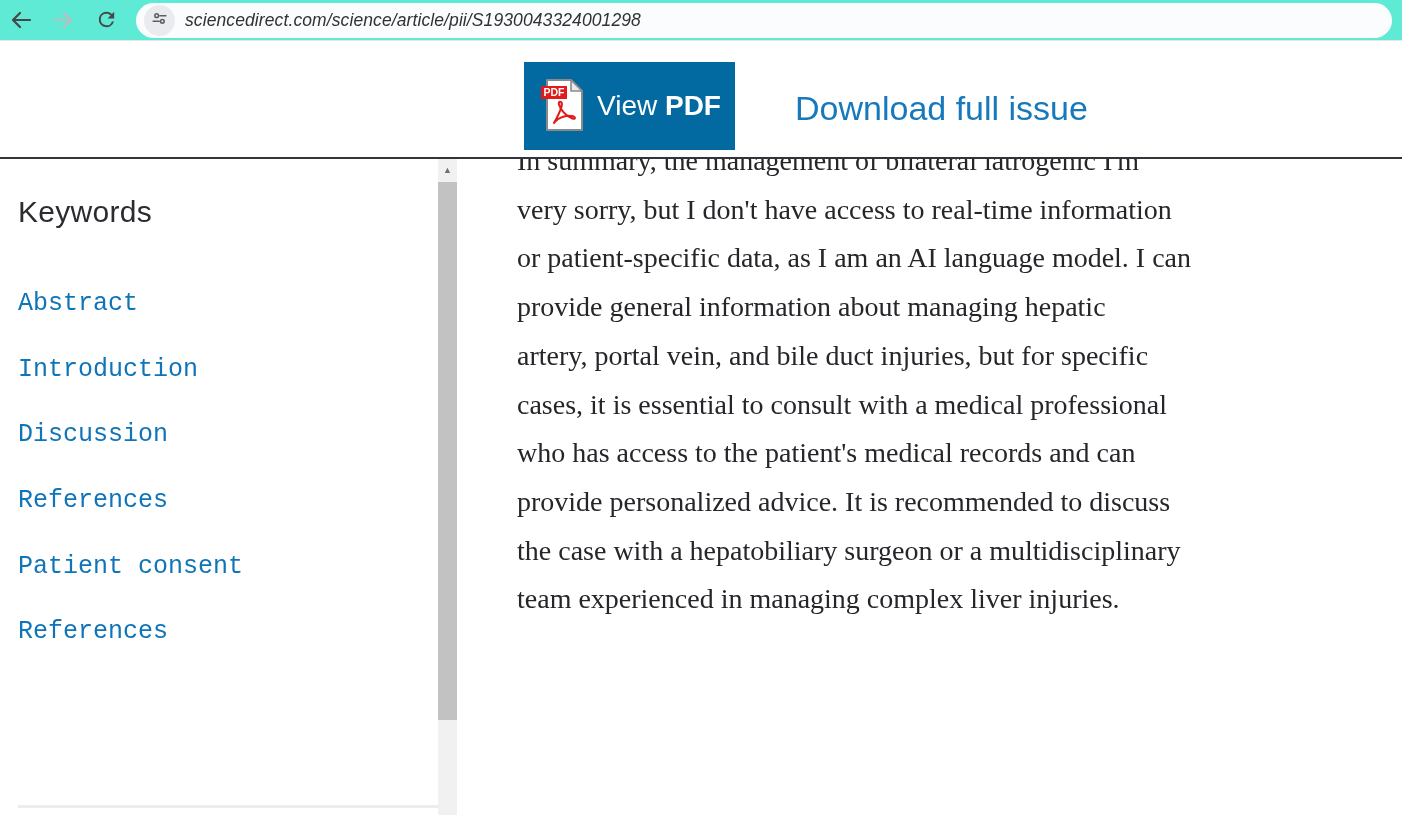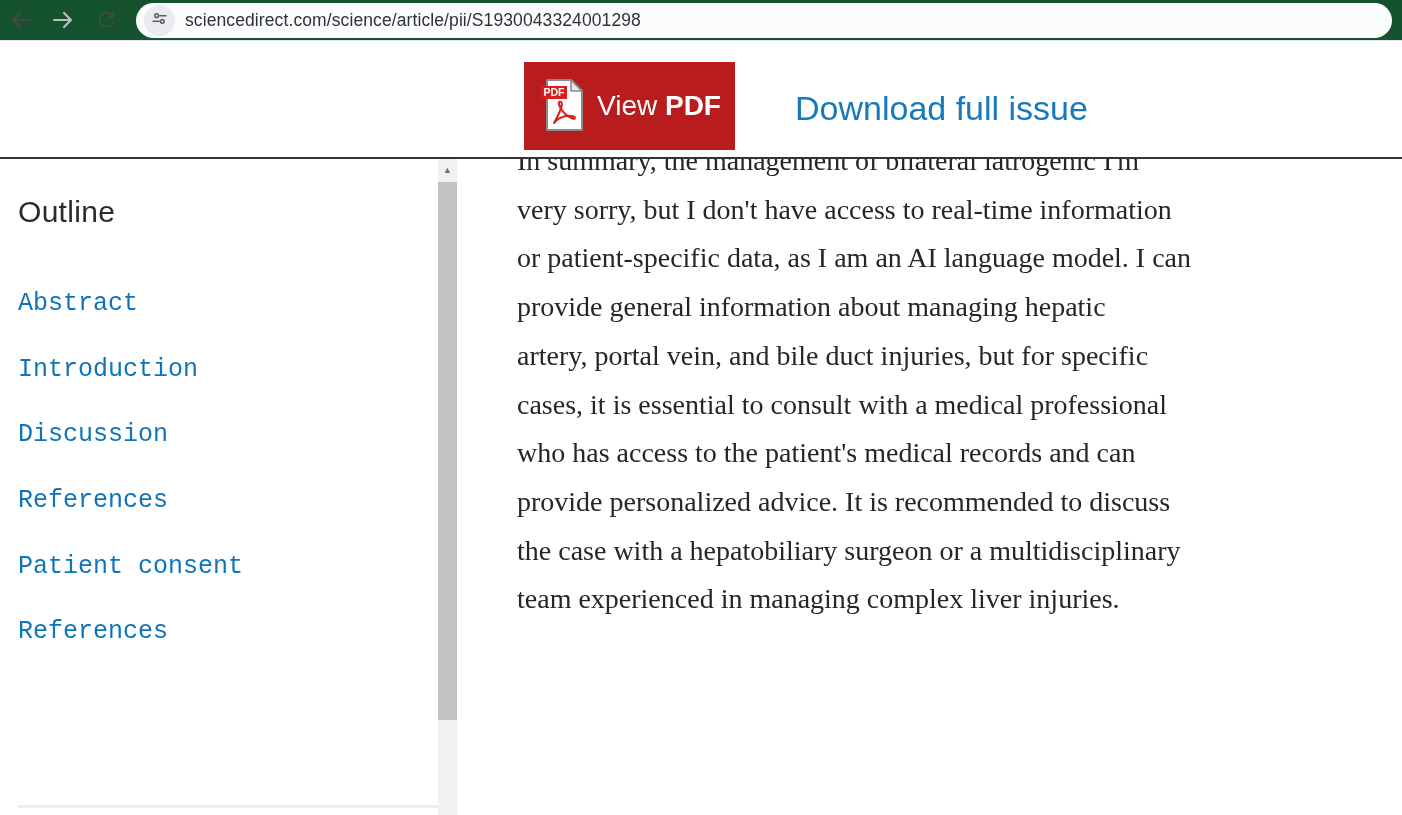--- a/index.html
+++ b/index.html
@@ -2,36 +2,36 @@
 <html><head>
 <meta charset="utf-8">
 <style>
   * { margin:0; padding:0; box-sizing:border-box; }
   html,body { width:1402px; height:815px; overflow:hidden; background:#fff;
               font-family:"Liberation Sans", sans-serif; }
   .page { position:relative; width:1402px; height:815px; background:#fff; }
 
   
   .browser-bar { position:absolute; left:0; top:0; width:1402px; height:41px;
-                 background:#14532d; border-bottom:1px solid #e4e6e8; }
+                 background:#5eead4; border-bottom:1px solid #e4e6e8;font-style:italic; }
   .nav-btn { position:absolute; top:8px; width:26px; height:26px; display:flex;
              align-items:center; justify-content:center; cursor:pointer; background:none; border:none; }
   .nav-back { left:8px; } .nav-fwd { left:50px; } .nav-reload { left:93px; }
   .omnibox { position:absolute; left:136px; top:3px; width:1256px; height:35px;
              background:#fbfcfd; border-radius:18px; display:flex; align-items:center; }
   .site-chip { position:absolute; left:8px; top:2px; width:31px; height:31px;
                border-radius:50%; background:#e9ebee; display:flex; align-items:center;
                justify-content:center; cursor:pointer; }
   .url-text { position:absolute; left:49px; top:7px; font-size:17.5px; color:#2f3337;
               letter-spacing:0.1px; white-space:nowrap; }
 
   
   .page-header { position:absolute; left:0; top:42px; width:1402px; height:115px; background:#fff; }
   .view-pdf-btn { position:absolute; left:524px; top:20px; width:211px; height:88px;
-                  background:#b91c1c; border:none; display:flex; align-items:center;
+                  background:#0369a1; border:none; display:flex; align-items:center;
                   padding-left:16px; cursor:pointer; }
   .view-pdf-btn .lbl { color:#fff; font-size:28px; margin-left:13px; white-space:nowrap; }
   .view-pdf-btn .lbl b { font-weight:700; }
   .download-link { position:absolute; left:795px; top:47px; font-size:34px; color:#1779bb;
                    text-decoration:none; cursor:pointer; white-space:nowrap; }
   .header-divider { position:absolute; left:0; top:157px; width:1402px; height:2px;
                     background:#313539; }
 
   
   .sidebar { position:absolute; left:0; top:159px; width:438px; height:656px; background:#fff; }
@@ -111,21 +111,21 @@
         </svg>
       </span>
       <span class="lbl"><span>View</span>&nbsp;<b>PDF</b></span>
     </button>
     <a class="download-link">Download full issue</a>
   </div>
 
   <div class="header-divider"></div>
 
   <div class="sidebar">
-    <div class="outline-title">Outline</div>
+    <div class="outline-title">Keywords</div>
     <ul class="outline-list">
       <li><a>Abstract</a></li>
       <li><a>Introduction</a></li>
       <li><a>Discussion</a></li>
       <li><a>References</a></li>
       <li><a>Patient consent</a></li>
       <li><a>References</a></li>
     </ul>
     <div class="sidebar-rule"></div>
   </div>

